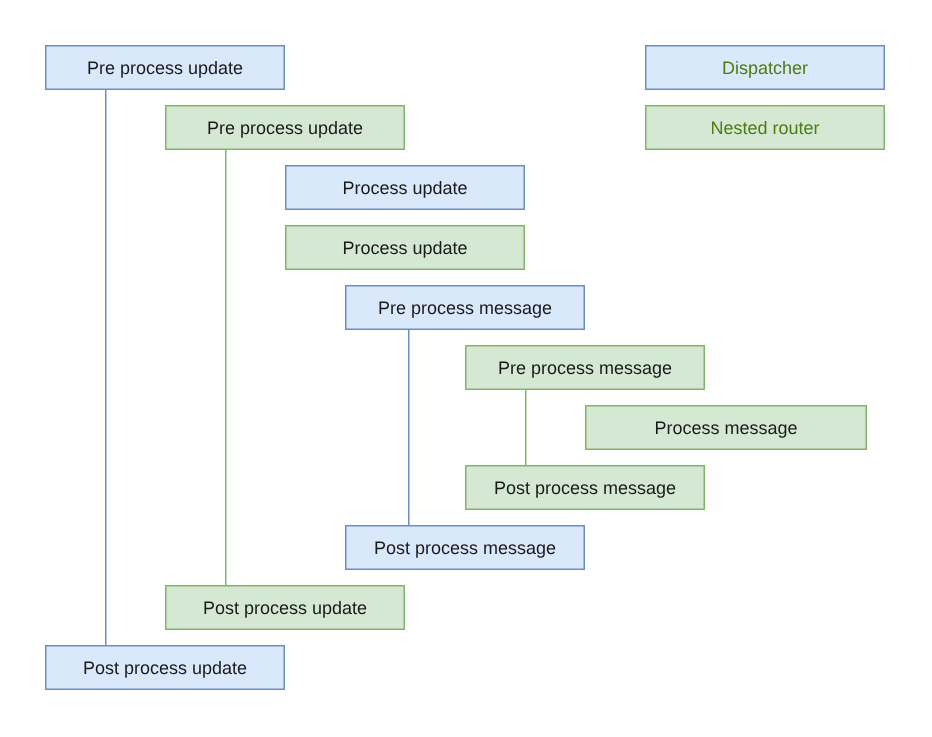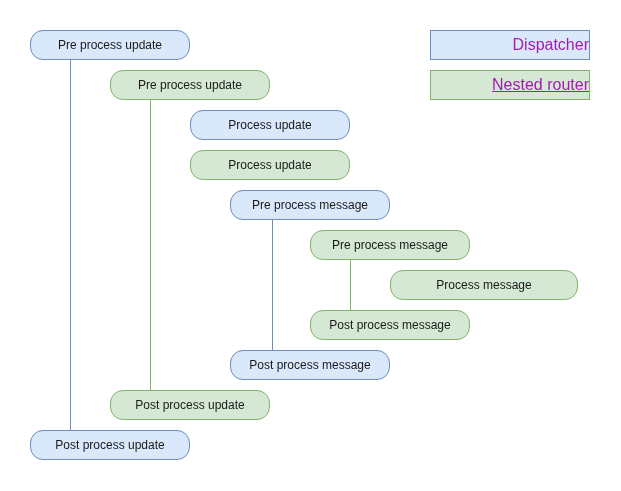--- a/index.html
+++ b/index.html
@@ -23,21 +23,20 @@
     display: flex;
     align-items: center;
     justify-content: center;
     font-size: 12px;
     line-height: 1.2;
     color: #1a1a1a;
     text-align: center;
     border-width: 1px;
     border-style: solid;
     white-space: nowrap;
-    border-radius: 13px;
   }
   .node.dispatcher {
     background: #dae8fc;
     border-color: #6c8ebf;
   }
   .node.router {
     background: #d5e8d4;
     border-color: #82b366;
   }
   .edge {
@@ -48,35 +47,34 @@
     background: #6c8ebf;
   }
   .edge.router {
     background: #82b366;
   }
   .legend-node {
     position: absolute;
     box-sizing: border-box;
     display: flex;
     align-items: center;
-    justify-content: flex-end;
-    font-size: 16px;
-    color: #a21caf;
+    justify-content: center;
+    font-size: 12px;
+    color: #4d7c0f;
     border-width: 1px;
     border-style: solid;
     white-space: nowrap;
   }
   .legend-node.dispatcher {
     background: #dae8fc;
     border-color: #6c8ebf;
   }
   .legend-node.router {
     background: #d5e8d4;
     border-color: #82b366;
-    text-decoration: underline;
   }
 </style>
 </head>
 <body>
 
 <div id="canvas">
   <div id="edge-layer">
       <div class="edge dispatcher" style="left: 70px; top: 60px; width: 1px; height: 370px;"></div>
       <div class="edge router" style="left: 150px; top: 100px; width: 1px; height: 290px;"></div>
       <div class="edge dispatcher" style="left: 272px; top: 220px; width: 1px; height: 130px;"></div>

